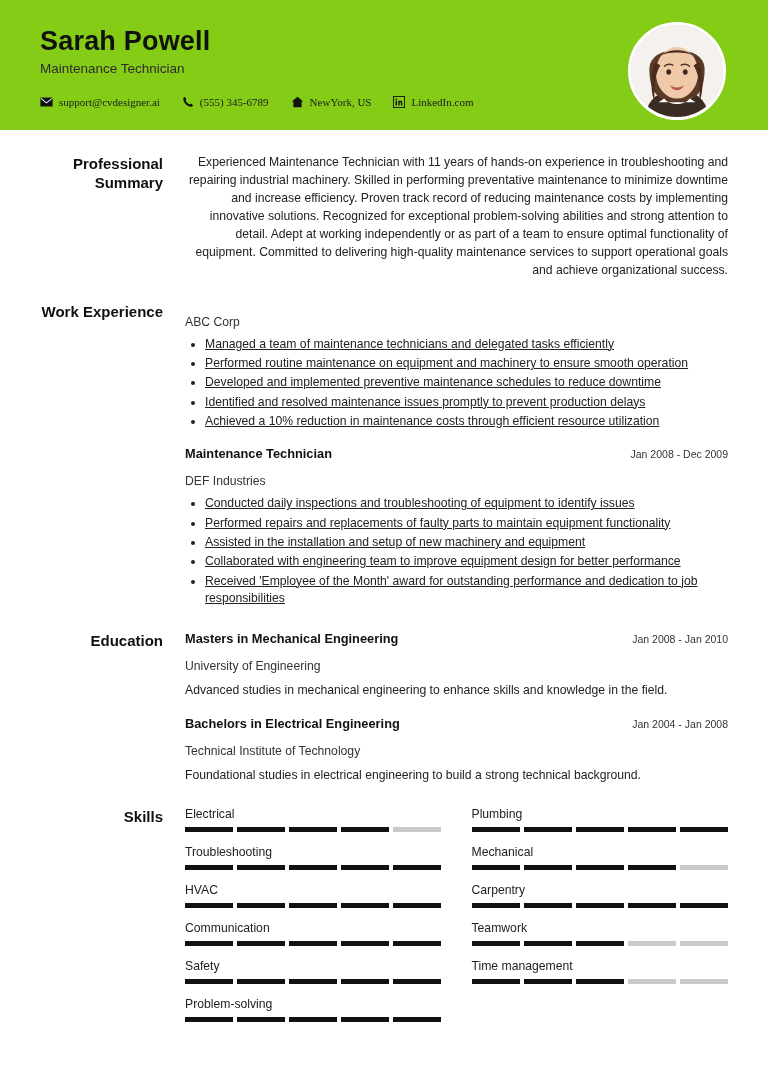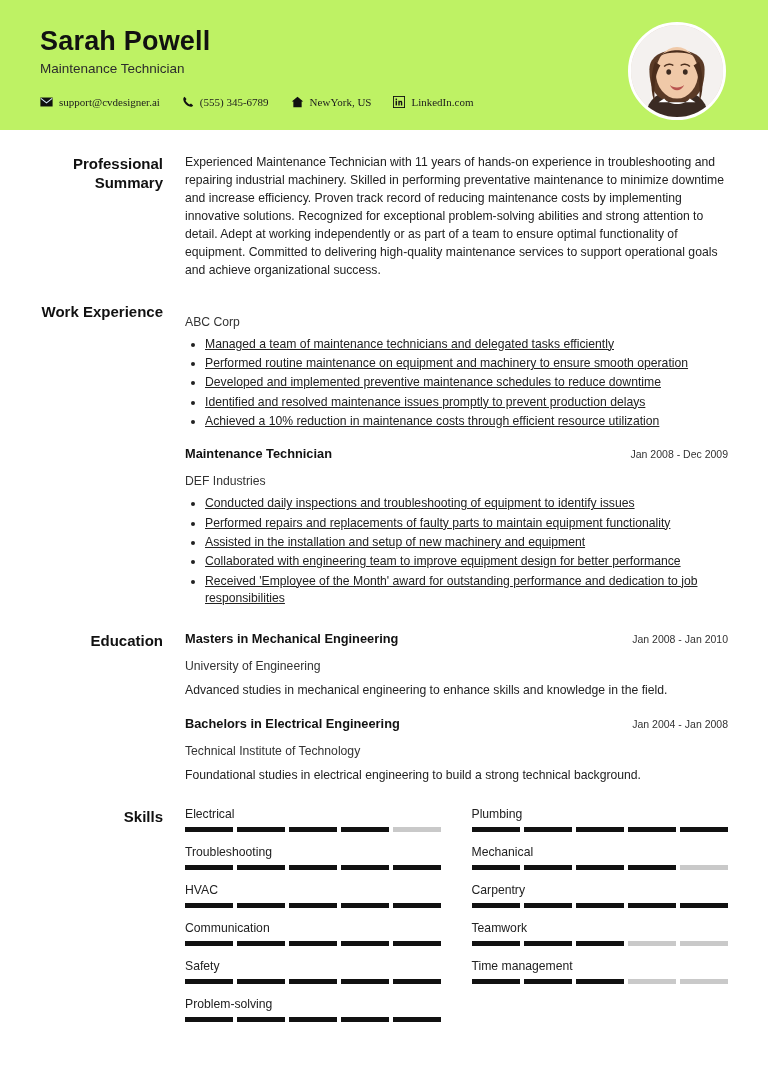--- a/index.html
+++ b/index.html
@@ -10,21 +10,21 @@
     width: 768px;
     min-height: 1078px;
     background: #ffffff;
     font-family: "Liberation Sans", sans-serif;
     color: #1a1a1a;
     -webkit-font-smoothing: antialiased;
   }
 
   
   .header {
-    background: #bef264;
+    background: #84cc16;
     padding: 26px 40px 22px 40px;
     position: relative;
     min-height: 105px;
     box-sizing: border-box;
   }
   .name {
     font-size: 27px;
     font-weight: bold;
     letter-spacing: 0.2px;
     margin: 0 0 4px 0;
@@ -88,21 +88,21 @@
   }
   .section-body {
     flex: 1;
     min-width: 0;
   }
 
   .summary-text {
     font-size: 12.2px;
     line-height: 1.47;
     color: #222222;
-    text-align: left;
+    text-align: right;
   }
 
   
   .entry {
     margin-bottom: 16px;
   }
   .entry:last-child { margin-bottom: 0; }
   .entry-head {
     display: flex;
     justify-content: space-between;

